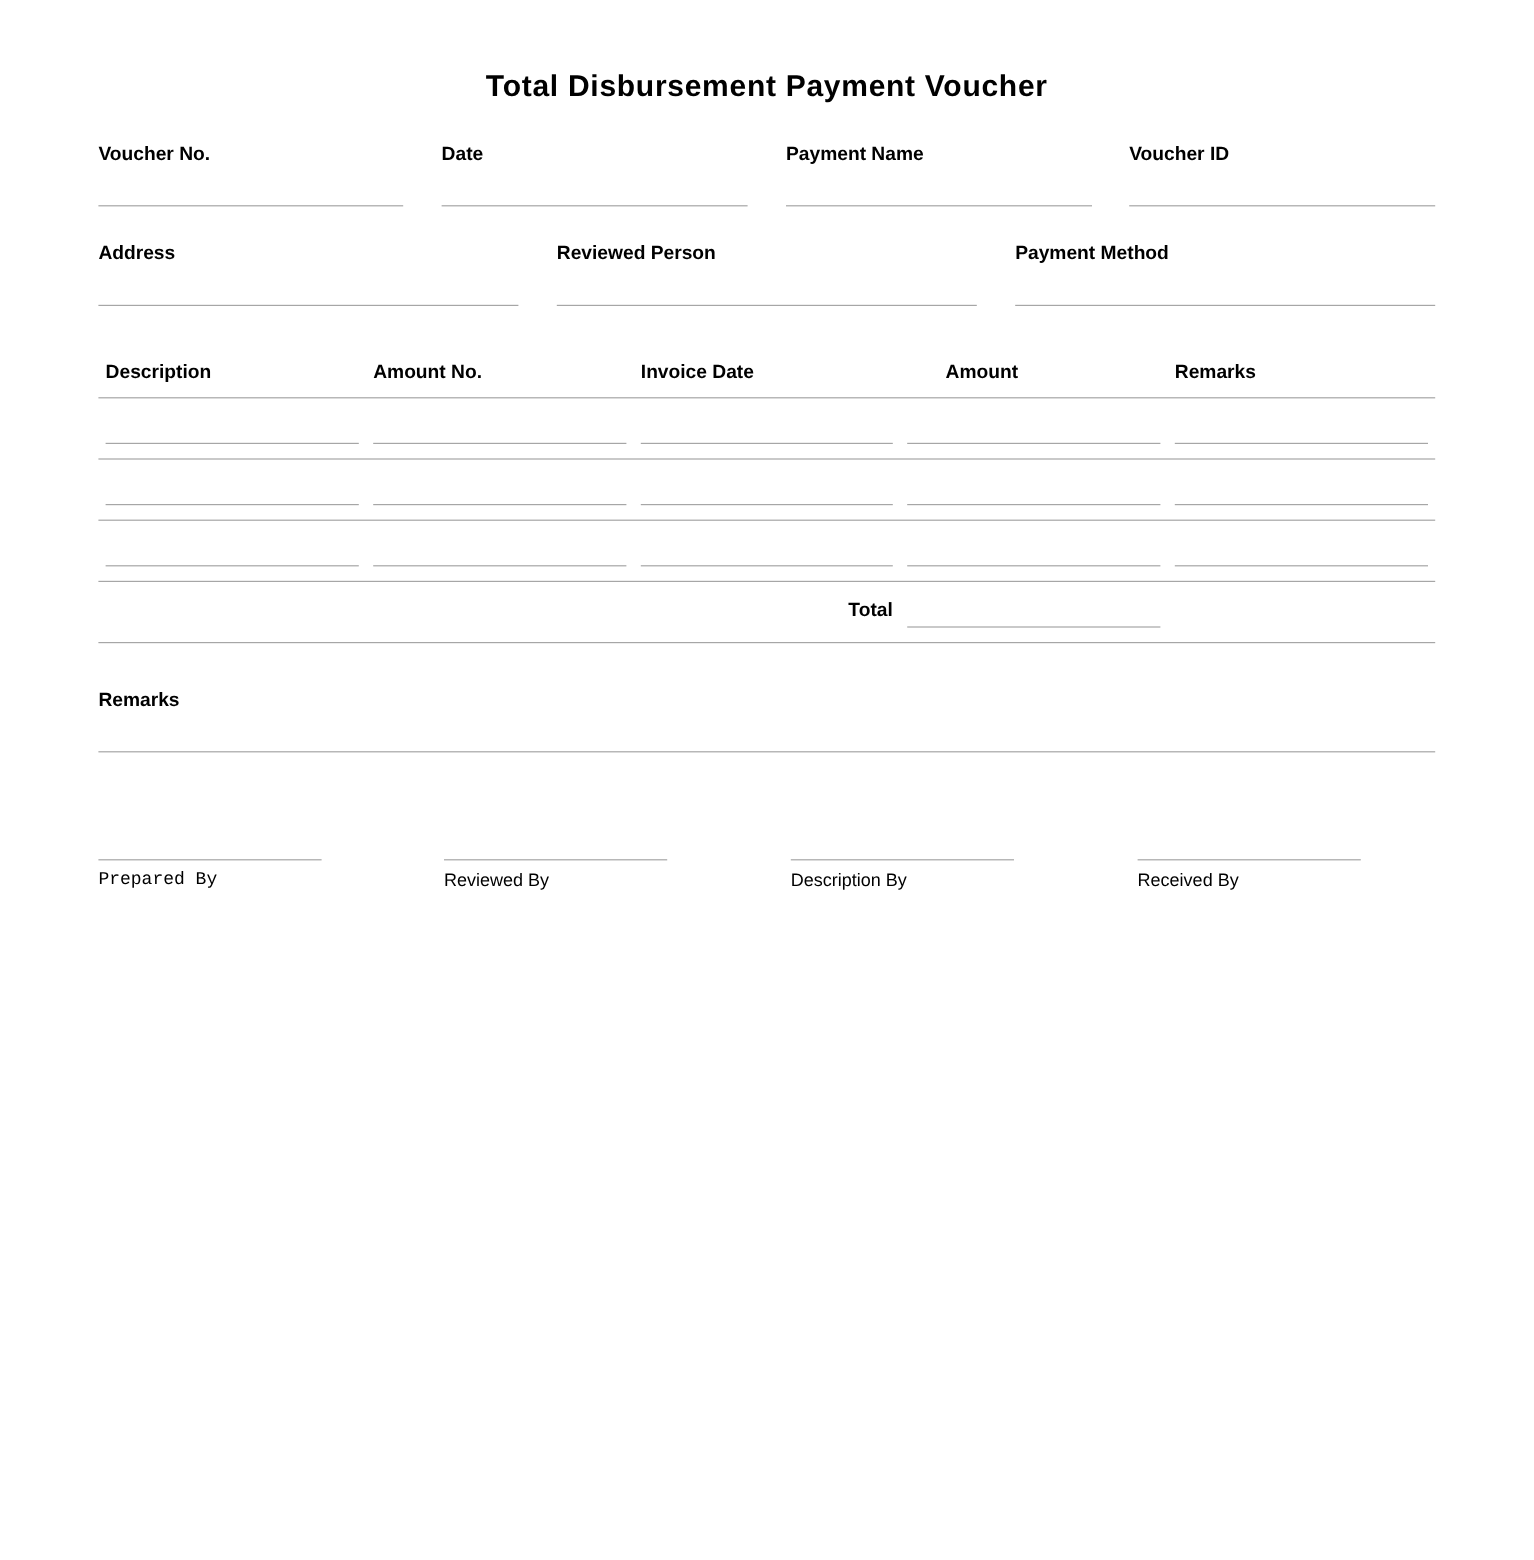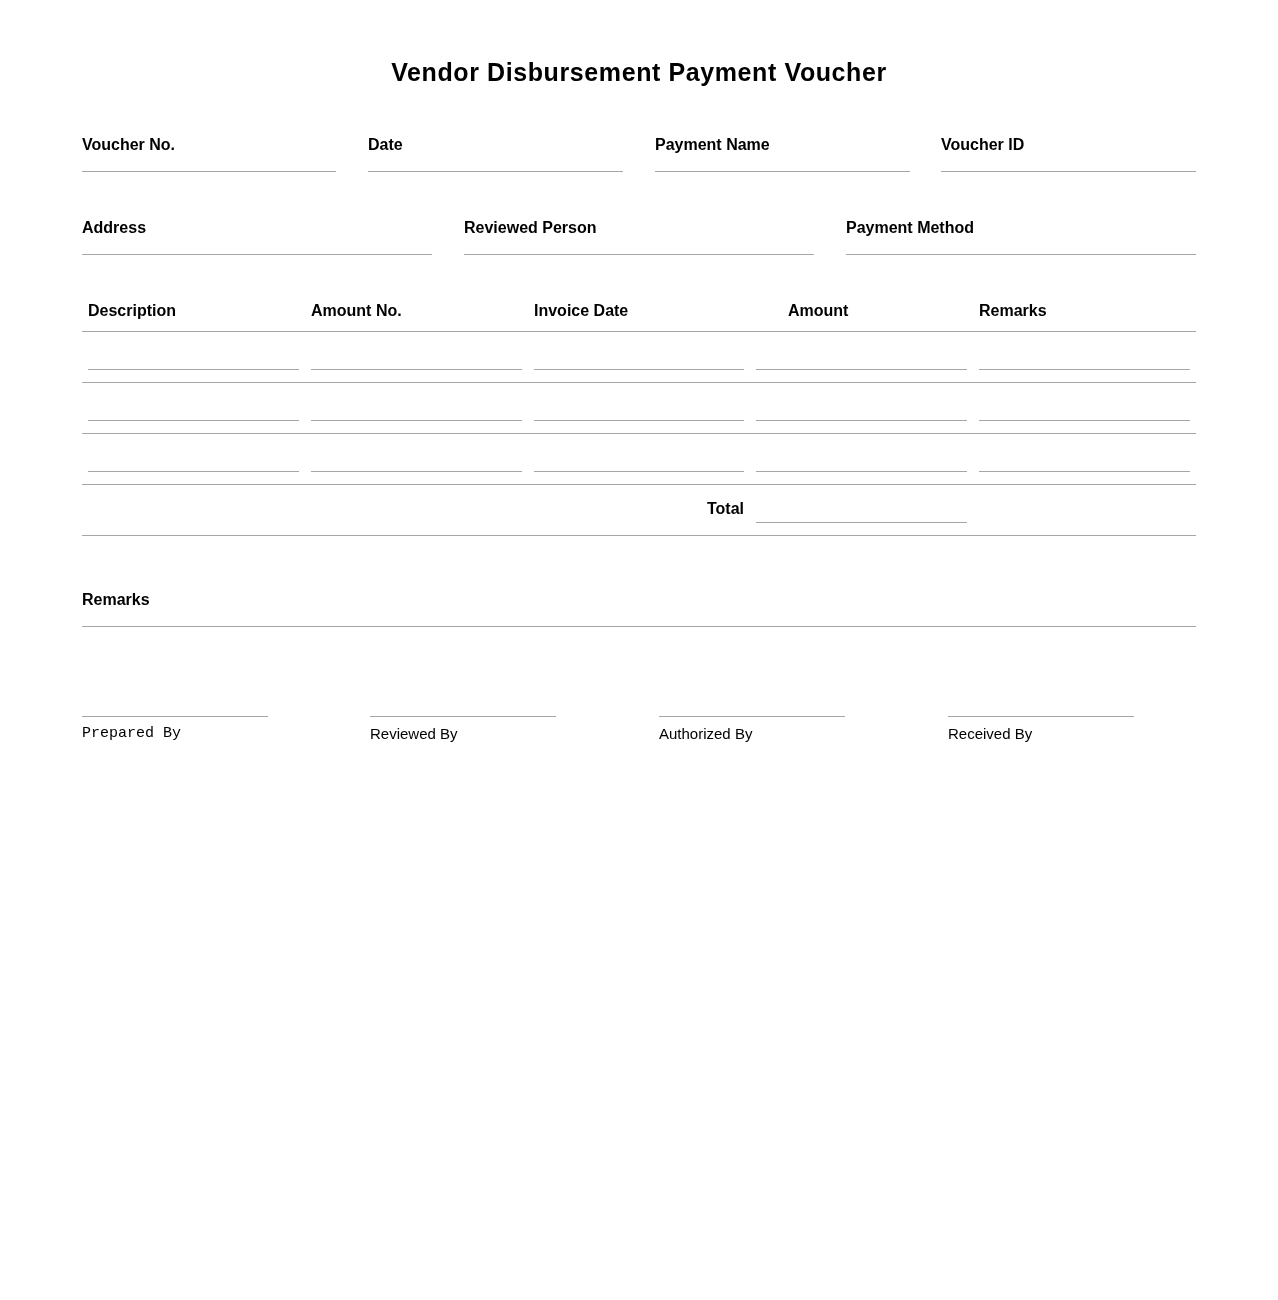--- a/index.html
+++ b/index.html
@@ -6,21 +6,21 @@
     html, body { width: 1278px; height: 1300px; background: #ffffff; }
     body { font-family: "Liberation Sans", sans-serif; color: #000; position: relative; }
 
     .page { position: absolute; left: 82px; top: 0; width: 1114px; }
 
     .title {
       position: absolute; left: 0; top: 58px; width: 1114px;
       text-align: center; font-size: 25px; font-weight: bold; letter-spacing: 0.6px;
     }
 
-    .field-label { font-size: 16px; font-weight: bold; position: absolute; margin-top: 16px; }
+    .field-label { font-size: 16px; font-weight: bold; position: absolute; }
     .field-input {
       position: absolute; border: none; border-bottom: 1px solid #a6a6a6;
       background: transparent; font-family: "Liberation Sans", sans-serif; font-size: 15px;
       outline: none; height: 26px;
     }
 
     .hline { position: absolute; left: 0; width: 1114px; border-top: 1px solid #a6a6a6; }
 
     .th { position: absolute; top: 302px; font-size: 16px; font-weight: bold; }
     .cell-input {
@@ -32,21 +32,21 @@
     .total-label { position: absolute; top: 500px; font-size: 16px; font-weight: bold; text-align: right; }
 
     .sig-line { position: absolute; top: 716px; width: 186px; border-top: 1px solid #a6a6a6; }
     .sig-label { position: absolute; top: 725px; font-size: 15px; }
   </style>
 </head>
 <body>
 
 <div class="page">
 
-  <h1 class="title">Vendor Disbursement Payment Voucher</h1>
+  <h1 class="title">Total Disbursement Payment Voucher</h1>
 
   <div>
     <label class="field-label" style="left:0; top:120px;">Voucher No.</label>
     <input class="field-input" style="left: 0px; top: 146px; width: 254px;" value="">
 
     <label class="field-label" style="left:286px; top:120px;">Date</label>
     <input class="field-input" style="left: 286px; top: 146px; width: 255px;" value="">
 
     <label class="field-label" style="left:573px; top:120px;">Payment Name</label>
     <input class="field-input" style="left: 573px; top: 146px; width: 255px;" value="">
@@ -116,19 +116,19 @@
   </div>
 
   <div>
     <div class="sig-line" style="left:0;"></div>
     <span class="sig-label" style="left:0;font-family:Liberation Mono, monospace;">Prepared By</span>
 
     <div class="sig-line" style="left:288px;"></div>
     <span class="sig-label" style="left:288px;">Reviewed By</span>
 
     <div class="sig-line" style="left:577px;"></div>
-    <span class="sig-label" style="left:577px;">Authorized By</span>
+    <span class="sig-label" style="left:577px;">Description By</span>
 
     <div class="sig-line" style="left:866px;"></div>
     <span class="sig-label" style="left:866px;">Received By</span>
   </div>
 
 </div>
 
 </body></html>

